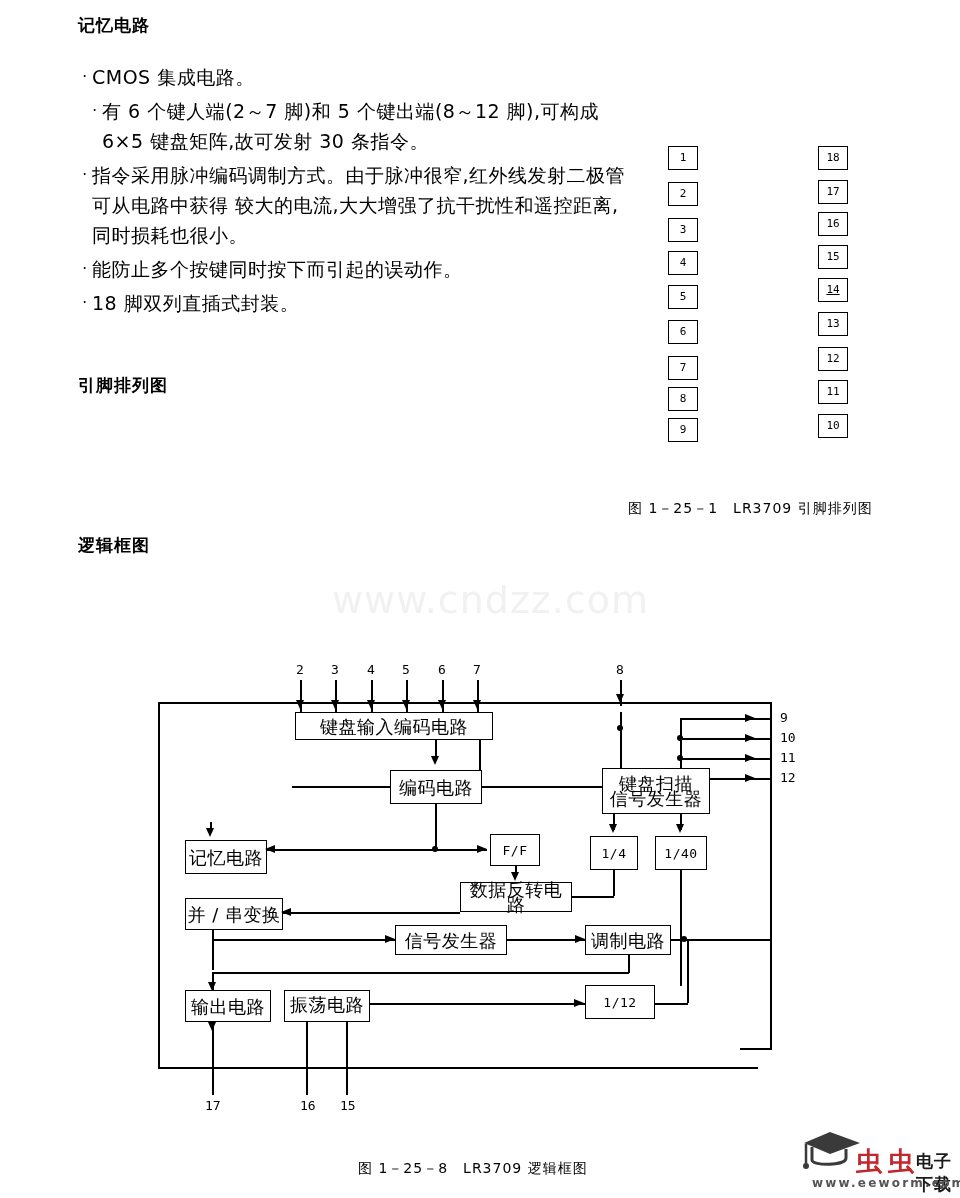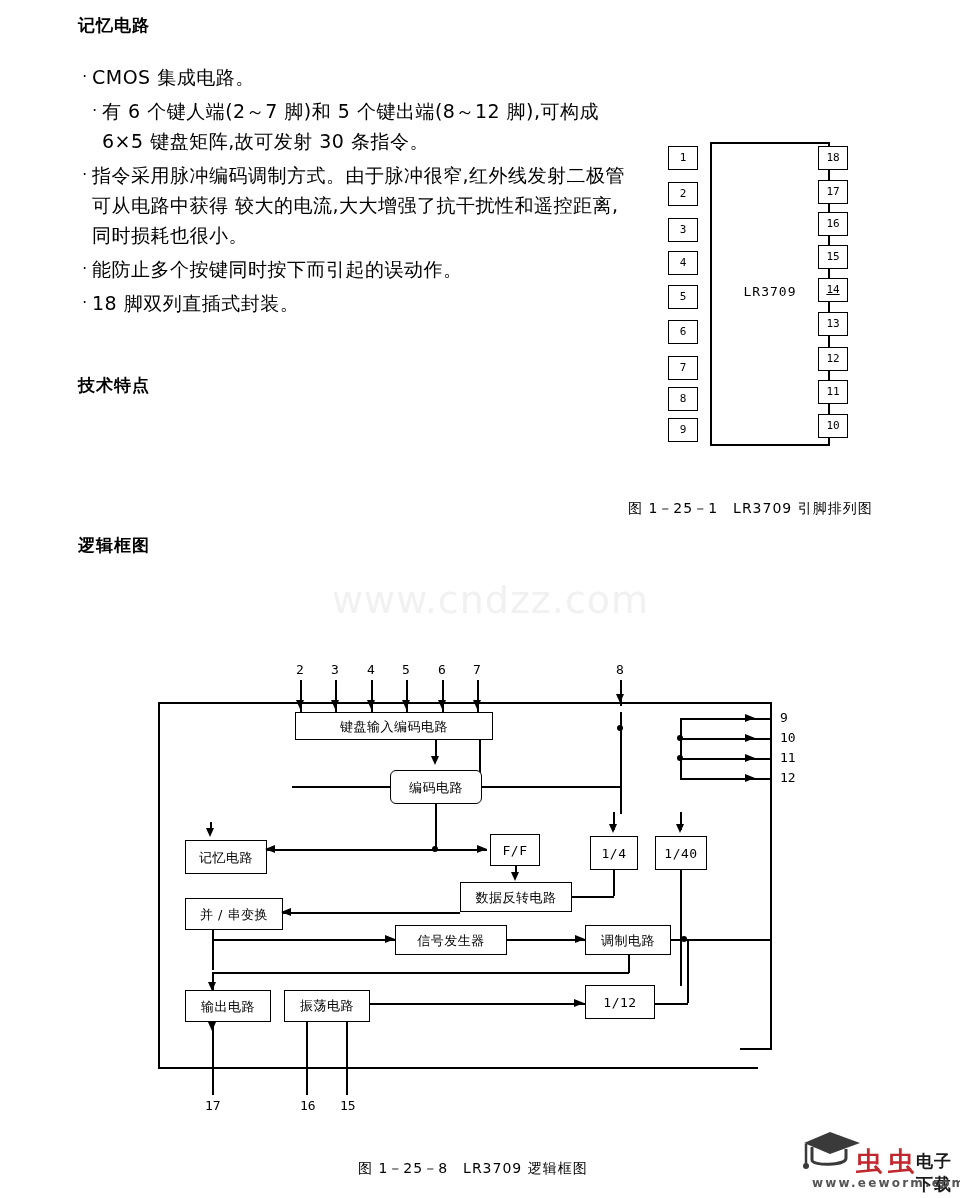--- a/index.html
+++ b/index.html
@@ -31,21 +31,21 @@
   .caption{position:absolute;font-size:14px;letter-spacing:1px;white-space:nowrap;}
 
   
   .watermark{position:absolute;left:332px;top:578px;font-size:38px;color:#f1f1f1;
              letter-spacing:1px;font-family:"DejaVu Sans","Liberation Sans",sans-serif;}
 
   
   .diagram{position:absolute;left:150px;top:660px;width:660px;height:410px;}
   .diagram .blk{position:absolute;border:1.6px solid #000;background:#fff;
        display:flex;align-items:center;justify-content:center;text-align:center;
-       font-size:13px;line-height:15px;letter-spacing:.5px;z-index:4;}
+       font-size:18px;line-height:15px;letter-spacing:.5px;z-index:4;}
   .diagram .blk.mono{font-family:"DejaVu Sans Mono","Liberation Mono",monospace;font-size:13px;}
   .diagram .wire{position:absolute;background:#000;z-index:1;}
   .diagram .wire.h{height:1.6px;}
   .diagram .wire.v{width:1.6px;}
   .diagram .pinlbl{position:absolute;font-size:13px;
        font-family:"DejaVu Sans Mono","Liberation Mono",monospace;z-index:5;}
   .diagram .arw{position:absolute;width:0;height:0;z-index:5;}
   .diagram .arw.dn{border-left:4px solid transparent;border-right:4px solid transparent;
        border-top:9px solid #000;}
   .diagram .arw.lf{border-top:4px solid transparent;border-bottom:4px solid transparent;
@@ -86,26 +86,23 @@
   <div class="bullet">
     <span class="dot">·</span>
     <span class="btxt">能防止多个按键同时按下而引起的误动作。</span>
   </div>
   <div class="bullet">
     <span class="dot">·</span>
     <span class="btxt">18 脚双列直插式封装。</span>
   </div>
 </div>
 
-<div class="heading" style="left:78px;top:374px;">技术特点</div>
+<div class="heading" style="left:78px;top:374px;">引脚排列图</div>
 
 <div class="ic-wrap">
-  <div class="ic-body">
-    <div class="ic-name">LR3709</div>
-  </div>
   <div class="pin l" style="top:16px;">1</div>
   <div class="pin l" style="top:52px;">2</div>
   <div class="pin l" style="top:88px;">3</div>
   <div class="pin l" style="top:121px;">4</div>
   <div class="pin l" style="top:155px;">5</div>
   <div class="pin l" style="top:190px;">6</div>
   <div class="pin l" style="top:226px;">7</div>
   <div class="pin l" style="top:257px;">8</div>
   <div class="pin l" style="top:288px;">9</div>
 
@@ -180,34 +177,36 @@
   <div class="node" style="left:527px;top:75px;"></div>
   <div class="node" style="left:527px;top:95px;"></div>
 
   <div class="blk" style="left:145px;top:52px;width:196px;height:26px;">键盘输入编码电路</div>
 
 
   <div class="blk" style="left:35px;top:180px;width:80px;height:32px;">记忆电路</div>
 
   <div class="blk" style="left:35px;top:238px;width:96px;height:30px;text-align:right;">并 / 串变换</div>
 
-  <div class="blk" style="left:240px;top:110px;width:90px;height:32px;border-radius:6px;">编码电路</div>
+  <div class="blk" style="left:240px;top:110px;width:90px;height:32px;">编码电路</div>
 
   <div class="blk mono" style="left:340px;top:174px;width:48px;height:30px;">F/F</div>
 
   <div class="blk" style="left:310px;top:222px;width:110px;height:28px;">数据反转电路</div>
 
   <div class="blk" style="left:245px;top:265px;width:110px;height:28px;">信号发生器</div>
 
   <div class="blk" style="left:435px;top:265px;width:84px;height:28px;">调制电路</div>
 
   <div class="blk" style="left:35px;top:330px;width:84px;height:30px;">输出电路</div>
 
   <div class="blk" style="left:134px;top:330px;width:84px;height:30px;font-family:Liberation Mono, monospace;">振荡电路</div>
 
+  <div class="blk" style="left:452px;top:108px;width:106px;height:44px;white-space:pre-line;">键盘扫描
+信号发生器</div>
 
   <div class="blk mono" style="left:440px;top:176px;width:46px;height:32px;">1/4</div>
 
   <div class="blk mono" style="left:505px;top:176px;width:50px;height:32px;">1/40</div>
 
   <div class="blk mono" style="left:435px;top:325px;width:68px;height:32px;">1/12</div>
 
   <div class="wire v" style="left:285px;top:78px;height:22px;"></div>
   <div class="arw dn" style="left:281px;top:96px;"></div>
 

